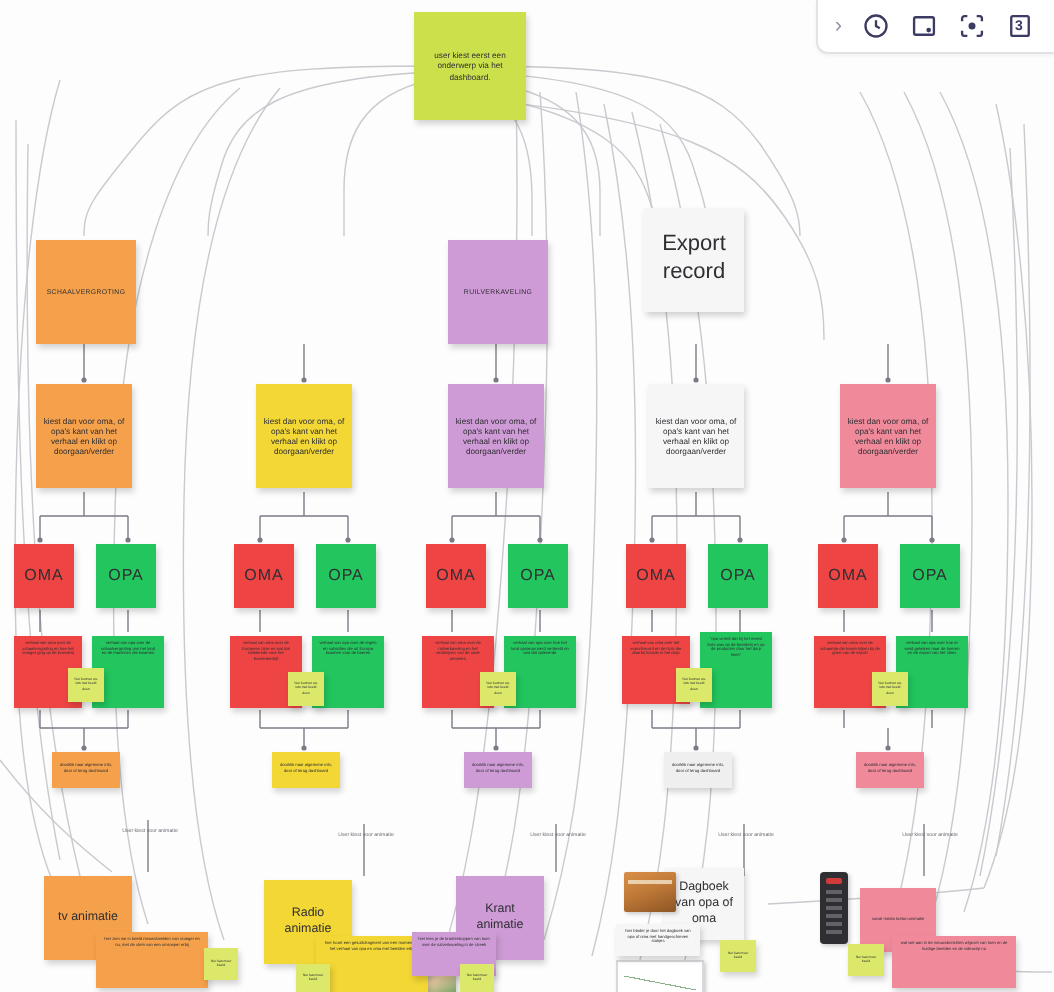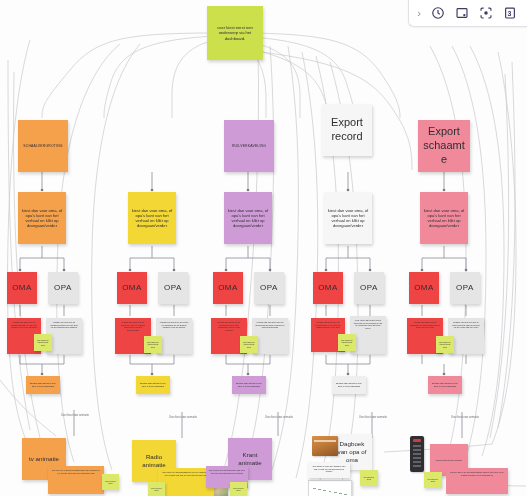--- a/index.html
+++ b/index.html
@@ -48,21 +48,21 @@
     z-index:5;
   }
   .note.top{align-items:flex-start;}
   .n-green{background:#cbe04b;}
   .n-orange{background:#f5a04a;}
   .n-yellow{background:#f2d735;}
   .n-purple{background:#cf9bd6;}
   .n-white{background:#f6f6f6;}
   .n-pink{background:#f08a9b;}
   .n-pinkpale{background:#ef4444;}
-  .n-blue{background:#e5e5e5;}
+  .n-blue{background:#22c55e;}
   .n-lime{background:#dbe86a;}
   .n-grey{background:#efefef;}
 
   .hdr{font-size:11px;}
   .hdr-small{font-size:3.4px;letter-spacing:.2px;}
   .body-txt{font-size:4.1px;}
   .micro{font-size:2.1px;}
   .nano{font-size:1.7px;}
   .op-label{font-size:8px;letter-spacing:.5px;}
   .bot-label{font-size:6.2px;}
@@ -359,23 +359,20 @@
     <span>Dagboek van opa of oma</span>
   </div>
   <div class="note n-white micro top" style="left:308px;top:462px;width:42px;height:16px;z-index:8;">
     <span>hier blader je door het dagboek van opa of oma met handgeschreven stukjes</span>
   </div>
   <div class="imgblk chartbox" style="left:308px;top:480px;width:42px;height:16px;"></div>
   <div class="note n-lime nano" style="left:360px;top:470px;width:18px;height:16px;z-index:9;">
     <span>hier kan meer beeld</span>
   </div>
 
-  <div class="note n-pink hdr" style="left:418px;top:120px;width:52px;height:52px;">
-    <span>Export schaamte</span>
-  </div>
   <div class="note n-pink body-txt" style="left:420px;top:192px;width:48px;height:52px;">
     <span>kiest dan voor oma, of opa's kant van het verhaal en klikt op doorgaan/verder</span>
   </div>
   <div class="note n-pinkpale op-label" style="left:409px;top:272px;width:30px;height:32px;">
     <span>OMA</span>
   </div>
   <div class="note n-blue op-label" style="left:450px;top:272px;width:30px;height:32px;">
     <span>OPA</span>
   </div>
   <div class="note n-pinkpale micro top" style="left:407px;top:318px;width:36px;height:36px;">

